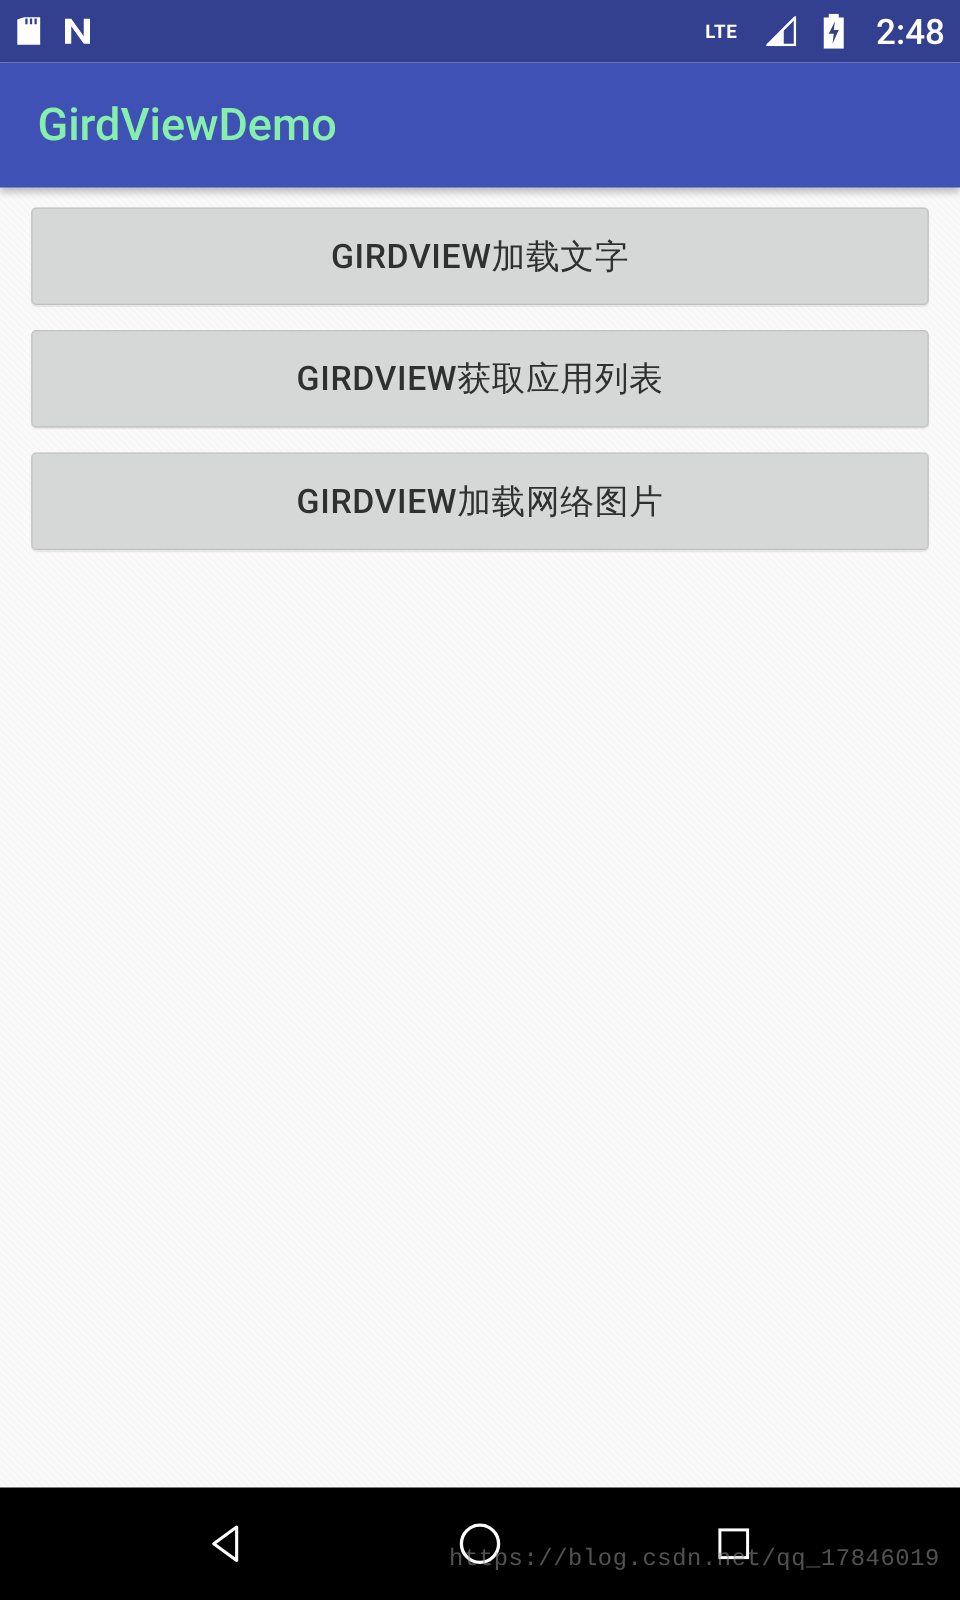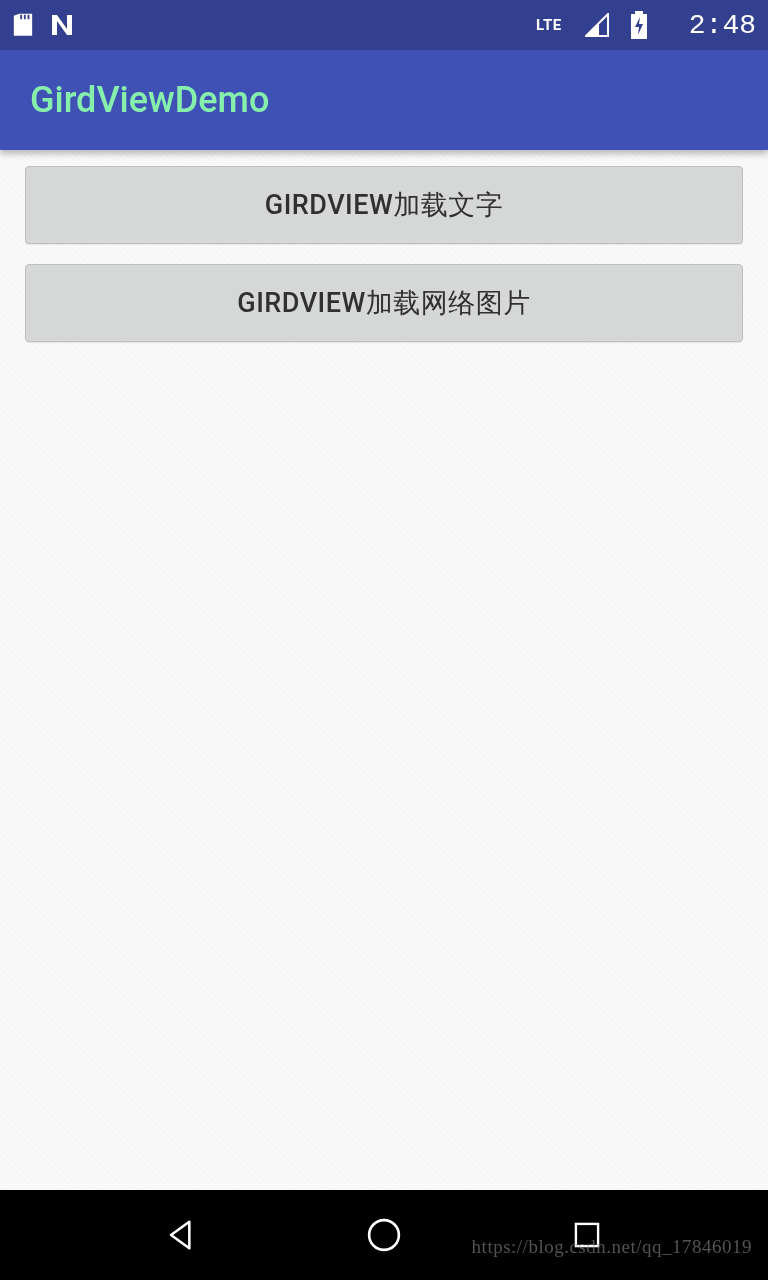--- a/index.html
+++ b/index.html
@@ -52,22 +52,21 @@
       width: 24px;
       height: 24px;
     }
     .battery-icon {
       width: 18px;
       height: 28px;
     }
     .clock {
       font-size: 28px;
       font-weight: 500;
-      margin-left: 20px;
-      font-family: Liberation Mono, monospace;
+      margin-left: 4px;
     }
     .app-bar {
       height: 100px;
       background: #3f51b5;
       display: flex;
       align-items: center;
       padding: 0 30px;
       box-shadow: 0 4px 6px rgba(0,0,0,0.25);
       position: relative;
       z-index: 2;
@@ -117,21 +116,21 @@
       display: flex;
       align-items: center;
       justify-content: center;
     }
     .watermark {
       position: absolute;
       bottom: 22px;
       right: 16px;
       color: rgba(150,150,150,0.55);
       font-size: 19px;
-      font-family: Liberation Serif, serif;
+      font-family: Liberation Mono, monospace;
       z-index: 3;
       letter-spacing: 0.5px;
     }
   </style>
 </head>
 <body>
 
 <div class="status-bar">
   <div class="status-left">
     <span class="sd-icon">
@@ -165,20 +164,23 @@
 
 <div class="app-bar">
   <div class="app-title">GirdViewDemo</div>
 </div>
 
 <div class="content">
   <div class="btn">
     <span>GIRDVIEW加载文字</span>
   </div>
   <div class="btn">
+    <span>GIRDVIEW获取应用列表</span>
+  </div>
+  <div class="btn">
     <span>GIRDVIEW加载网络图片</span>
   </div>
 </div>
 
 <div class="nav-bar">
   <div class="nav-btn">
     <svg viewBox="0 0 48 48" width="40" height="40">
         <path d="M34 8 L12 24 L34 40 Z" fill="none" stroke="#fff" stroke-width="3" stroke-linejoin="round"></path>
       </svg>
   </div>

